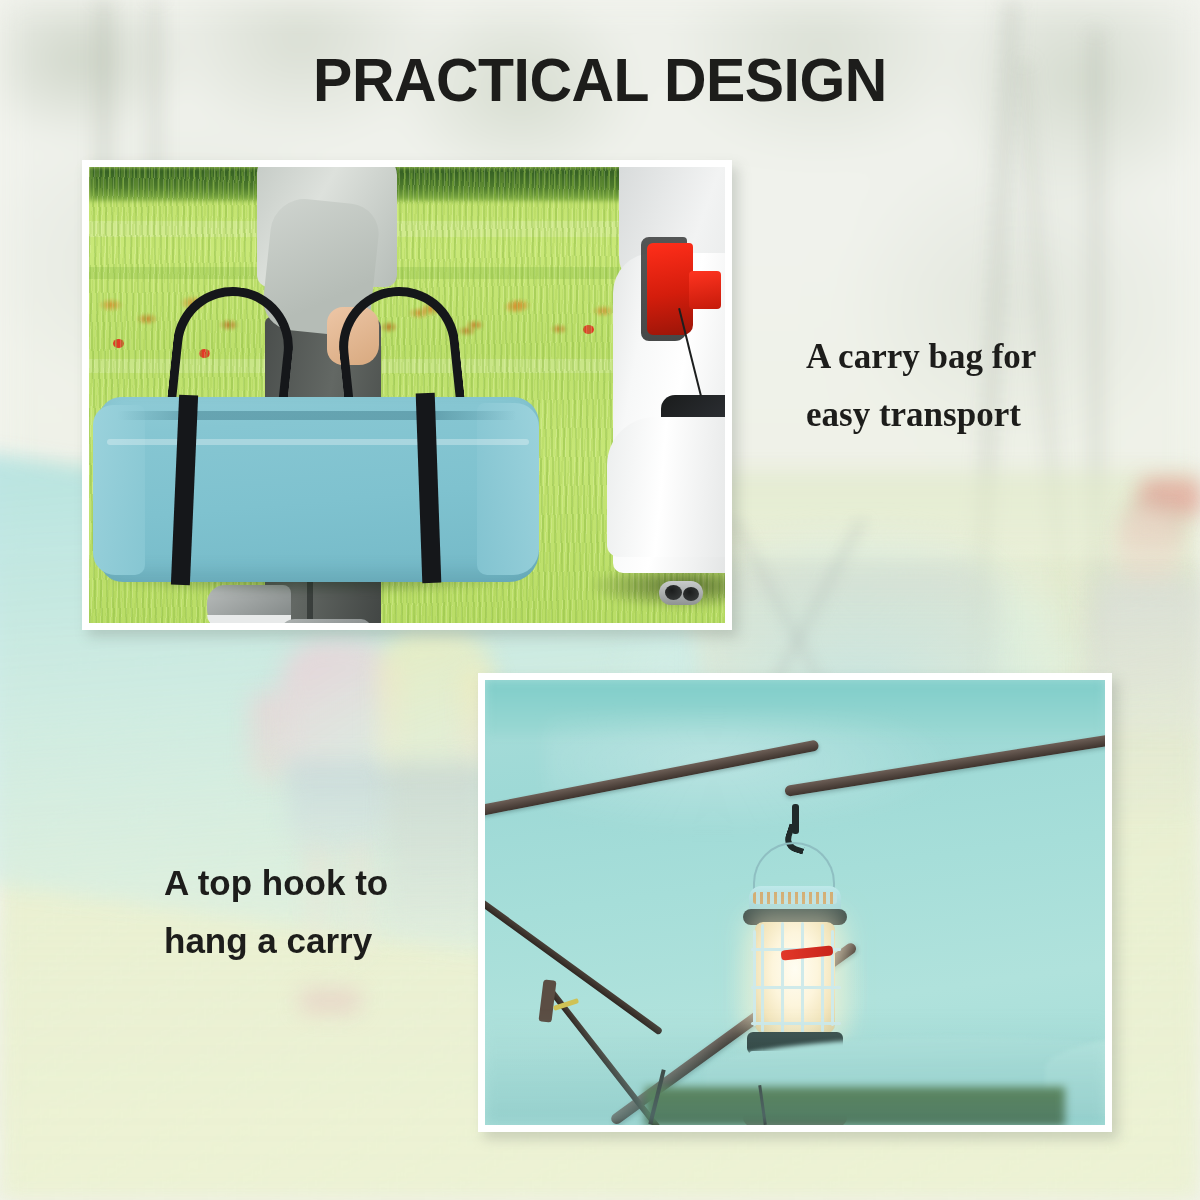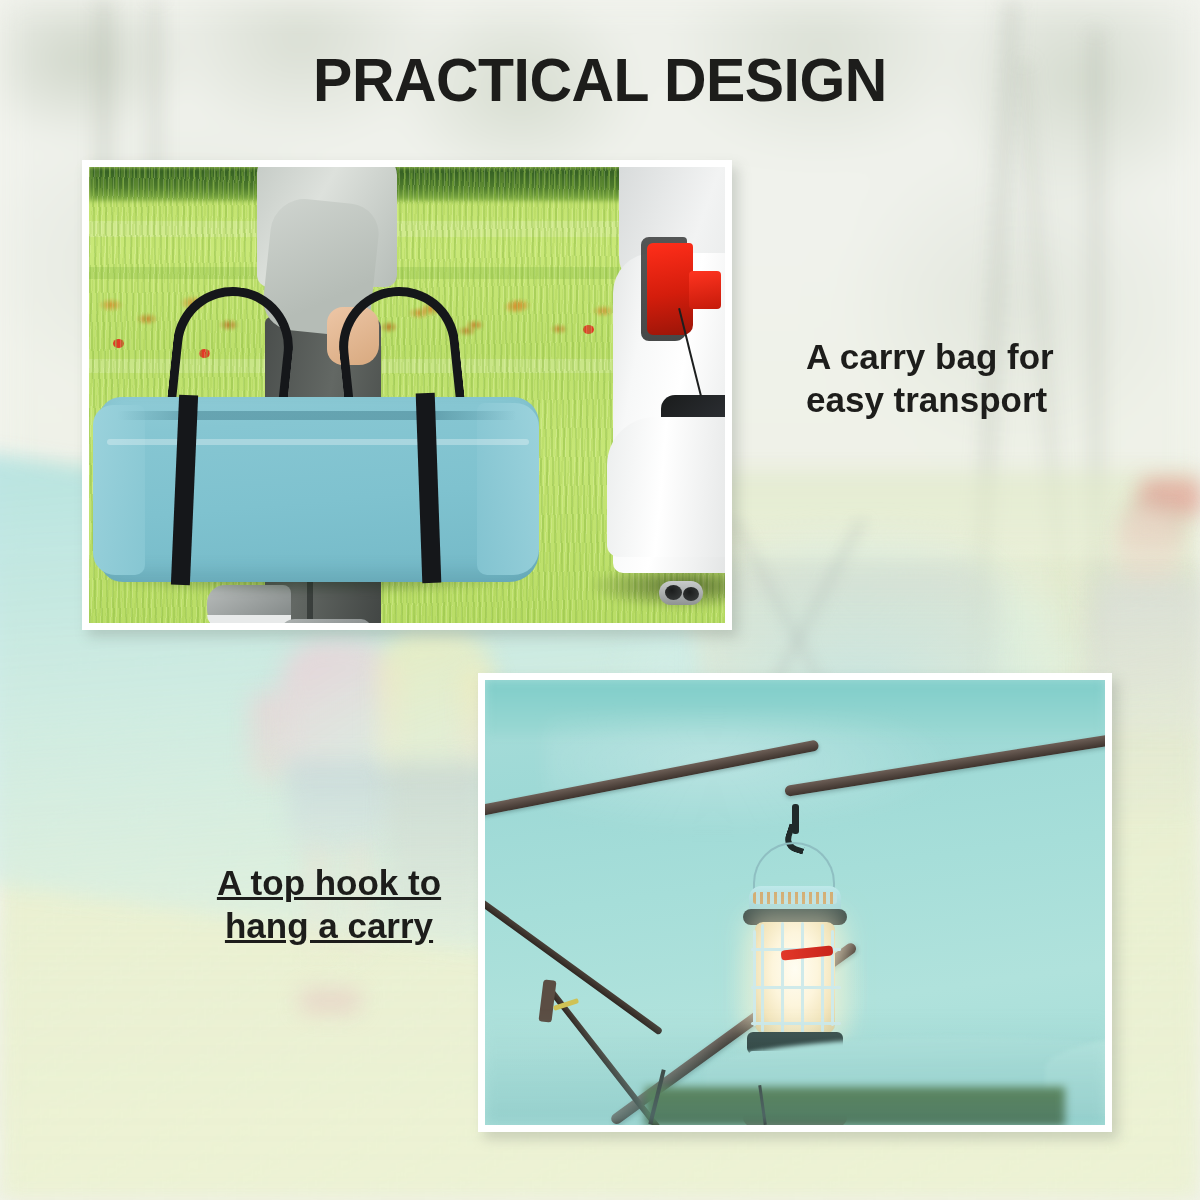--- a/index.html
+++ b/index.html
@@ -329,23 +329,23 @@
 
   
   .callout {
     position:absolute;
     color:#1d1d1b;
     font-size:35px;
     font-weight:600;
     line-height:1.22;
     font-family:"Liberation Sans", sans-serif;
   }
-  #callout-bag  { left:806px; top:336px; width:330px; text-align:left; }
-  #callout-hook { left:164px; top:862px; width:330px; text-align:center;text-decoration:underline; }
-  .callout .l2 { display:block; }
+  #callout-bag  { left:806px; top:336px; width:330px; text-align:left;font-family:Liberation Serif, serif; }
+  #callout-hook { left:164px; top:862px; width:330px; text-align:left; }
+  .callout .l2 { display:block;margin-top:15px; }
 </style>
 </head>
 <body>
 
 <div id="bg-scene">
   <div class="bg-layer bg-foliage"></div>
 
   <div class="bg-trunk" style="left:96px;  top:0;   width:16px; height:470px;"></div>
   <div class="bg-trunk" style="left:150px; top:0;   width:11px; height:430px;"></div>
   <div class="bg-trunk" style="left:986px; top:0;   width:15px; height:700px; transform:rotate(3deg);"></div>

